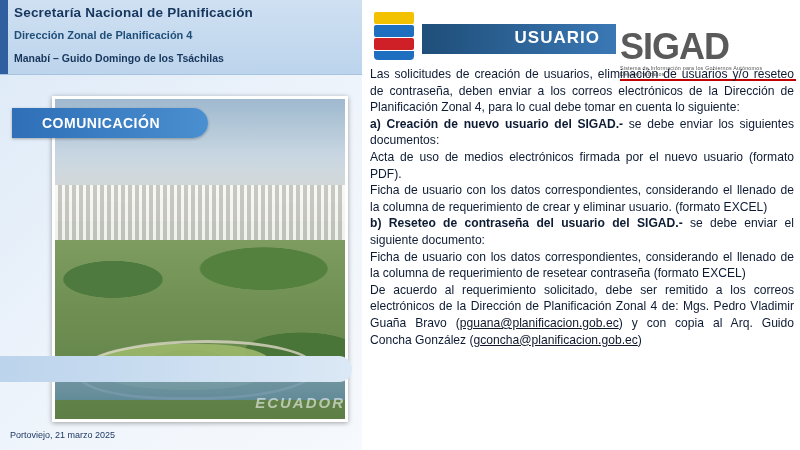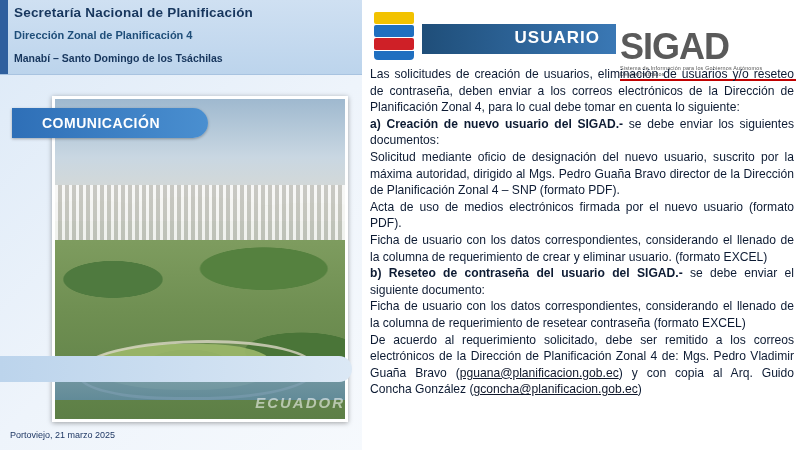--- a/index.html
+++ b/index.html
@@ -307,21 +307,21 @@
 </head>
 <body>
 
 <div class="slide">
 
   <div class="left-col">
 
     <div class="header-band">
       <div class="sen-title">Secretaría Nacional de Planificación</div>
       <div class="dir-title">Dirección  Zonal de Planificación   4</div>
-      <div class="prov-title">Manabí – Santo Domingo de los Tsáchilas</div>
+      <div class="prov-title">Manabí – Guido Domingo de los Tsáchilas</div>
     </div>
 
     <div class="photo-wrap">
       <div class="sky"></div>
       <div class="hills"></div>
       <div class="city"></div>
       <div class="park">
         <div class="lawn"></div>
         <div class="path"></div>
       </div>
@@ -354,21 +354,20 @@
 
     <div class="sigad-block">
       <div class="sigad-word">SIGAD</div>
       <div class="sigad-sub">Sistema de Información para los Gobiernos Autónomos Descentralizados</div>
       <div class="sigad-rule"></div>
     </div>
 
     <div class="body-text">
       <p>Las solicitudes de creación de usuarios, eliminación de usuarios y/o reseteo de contraseña, deben enviar a los correos electrónicos de la Dirección de Planificación Zonal 4, para lo cual debe tomar en cuenta lo siguiente:</p>
       <p><span class="bold">a) Creación de nuevo usuario del SIGAD.-</span><span> se debe enviar los siguientes documentos:</span></p>
-      <p>Solicitud mediante oficio de designación del nuevo usuario, suscrito por la máxima autoridad, dirigido al Mgs. Pedro Guaña Bravo director de la Dirección de Planificación Zonal 4 – SNP (formato PDF).</p>
       <p>Acta de uso de medios electrónicos firmada por el nuevo usuario (formato PDF).</p>
       <p>Ficha de usuario con los datos correspondientes, considerando el llenado de la columna de requerimiento de crear y eliminar usuario. (formato EXCEL)</p>
       <p><span class="bold">b) Reseteo de contraseña del usuario del SIGAD.-</span><span> se debe enviar el siguiente documento:</span></p>
       <p>Ficha de usuario con los datos correspondientes, considerando el llenado de la columna de requerimiento de resetear contraseña (formato EXCEL)</p>
       <p><span>De acuerdo al requerimiento solicitado, debe ser remitido a los correos electrónicos de la Dirección de Planificación Zonal 4 de: Mgs. Pedro Vladimir Guaña Bravo (</span><a class="mail" href="#">pguana@planificacion.gob.ec</a><span>) y con copia al Arq. Guido Concha González (</span><a class="mail" href="#">gconcha@planificacion.gob.ec</a><span>)</span></p>
     </div>
   </div>
 </div>
 
 </body></html>

